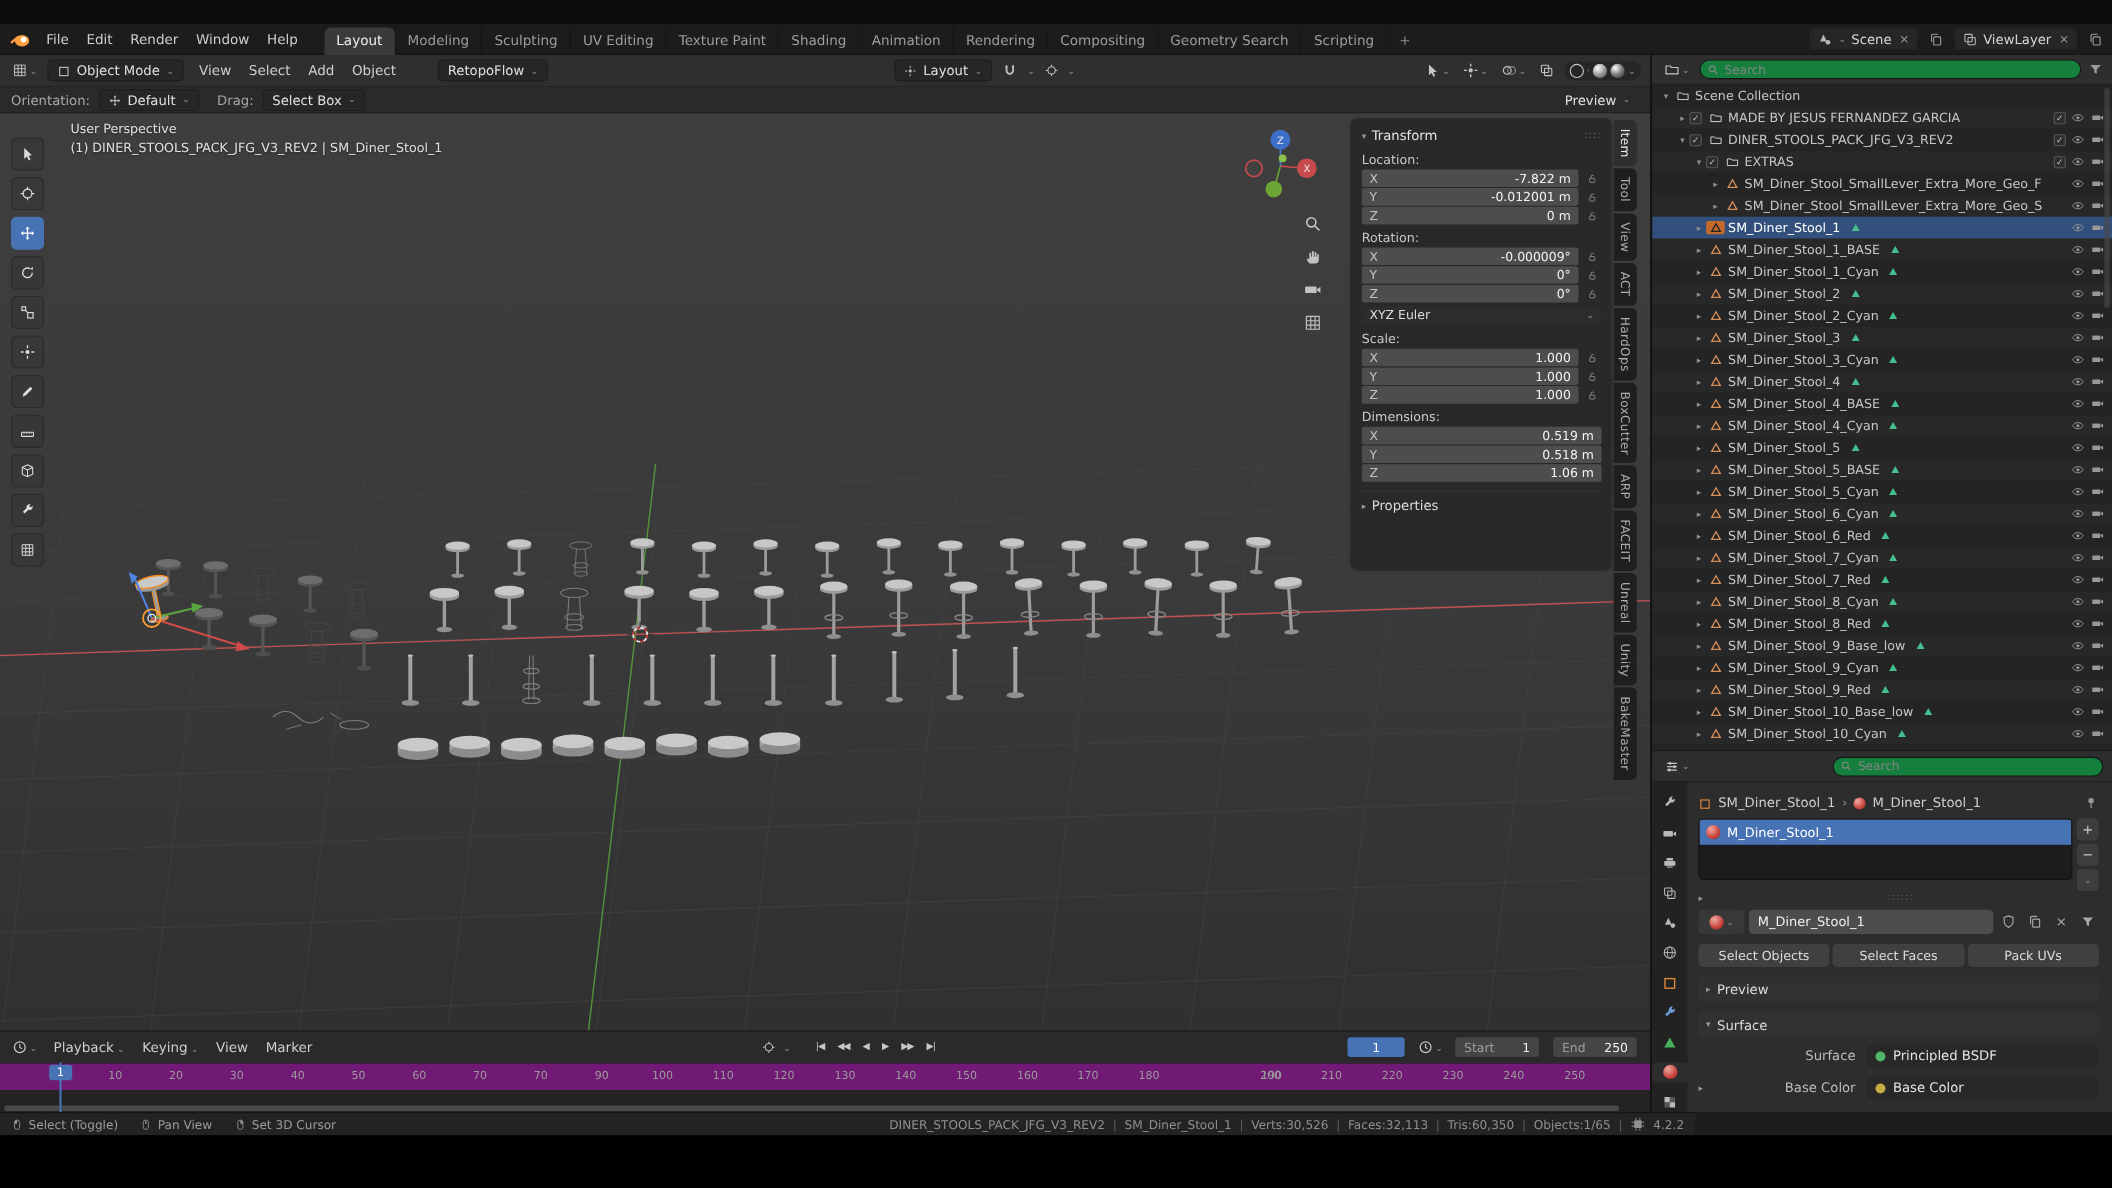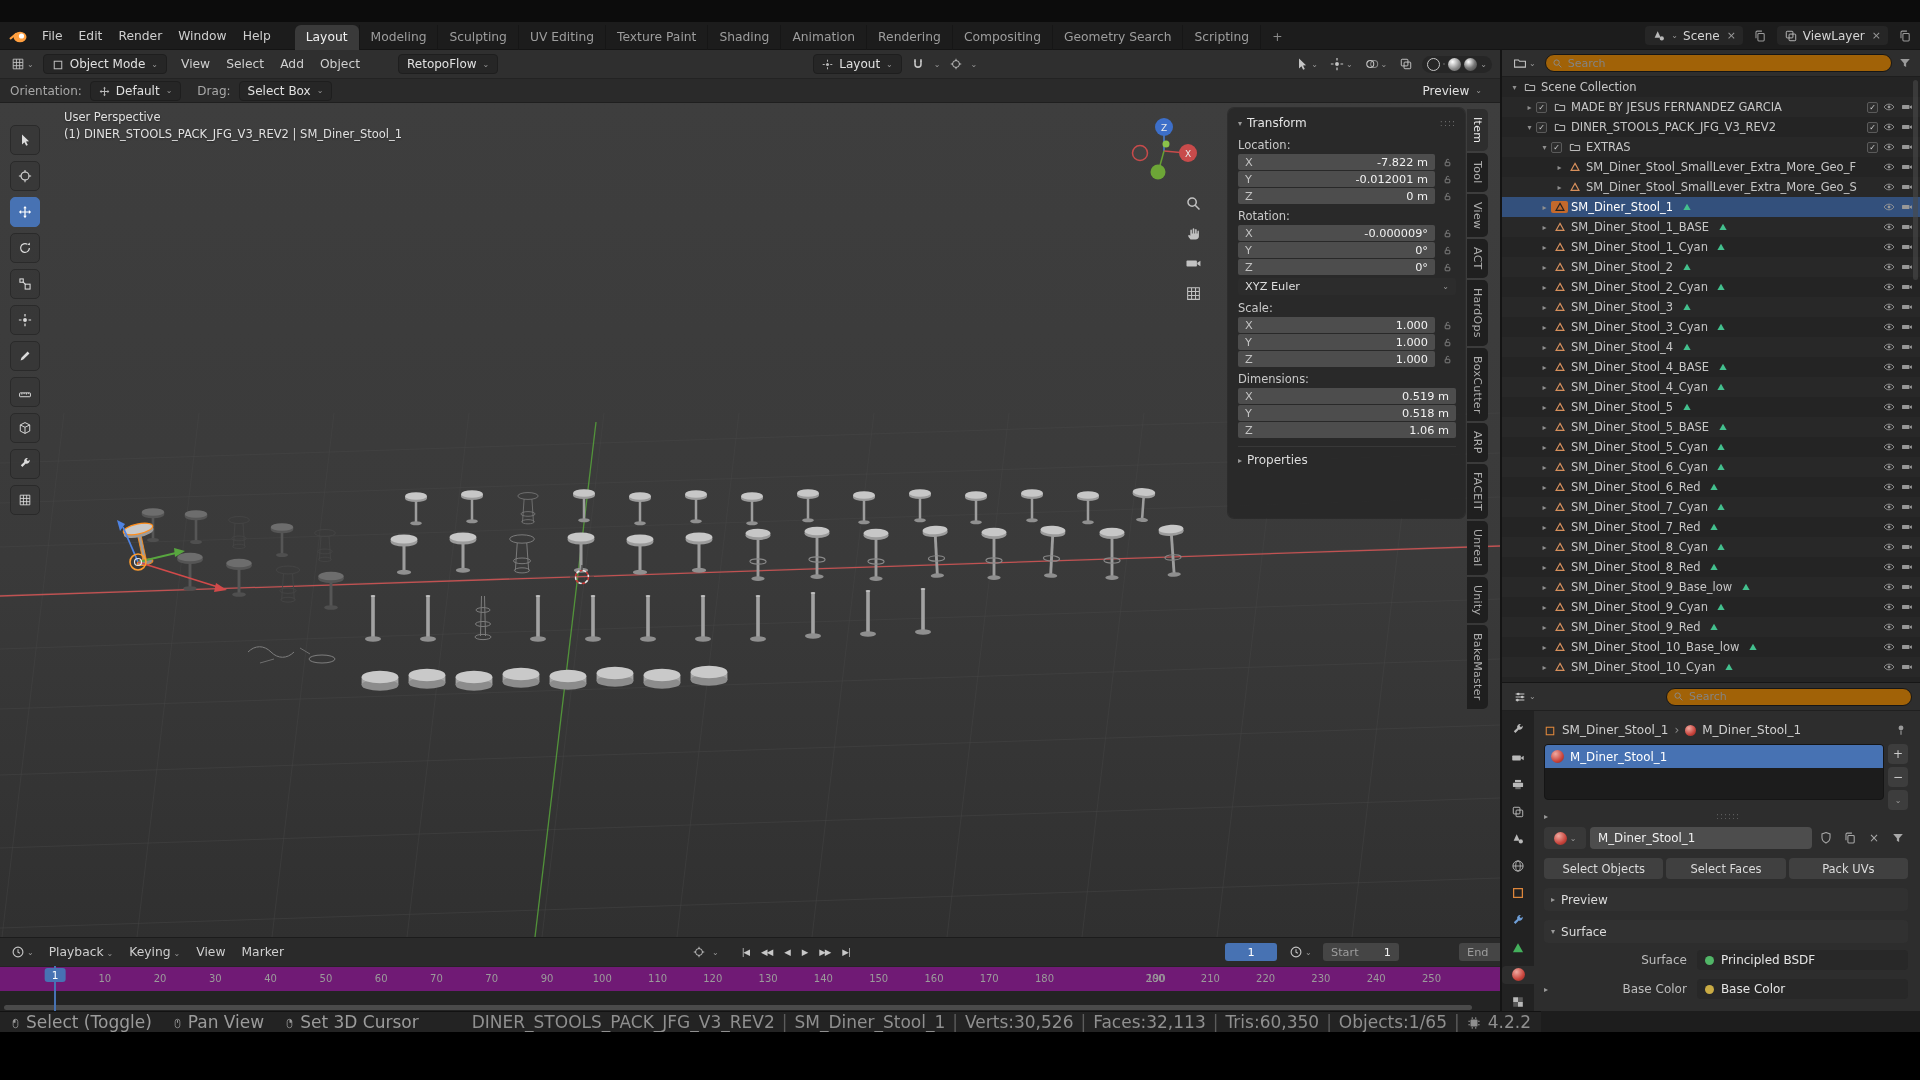--- a/index.html
+++ b/index.html
@@ -69,21 +69,21 @@
 .framefield{position:absolute;left:1225px;top:5px;width:52px;height:18px;background:#4772b3;border-radius:3px;color:#fff;display:flex;align-items:center;justify-content:center;font-size:11.3px}
 .ruler{position:absolute;left:0;top:28px;width:1500px;height:25px;background:#701a75;border-top:1px solid #242424}
 .tick{position:absolute;top:6px;transform:translateX(-50%);font-size:10px;color:#9b9b9b}
 .tracks{position:absolute;left:0;top:53px;width:1500px;height:21px;background:#232323}
 .hscroll{position:absolute;left:4px;bottom:2px;width:1468px;height:5px;background:#4a4a4a;border-radius:3px}
 .playline{position:absolute;left:54px;top:28px;width:2px;height:46px;background:#4772b3}
 .playbadge{position:absolute;left:55px;top:30px;transform:translateX(-50%);background:#4772b3;color:#fff;font-size:10.5px;padding:1px 7px;border-radius:3px}
 
 .outliner{left:1500px;top:50px;width:420px;height:632px;background:#242424;border-left:2px solid #141414}
 .ol-hdr{height:27px;background:#2e2e2e;border-bottom:1px solid #1e1e1e;display:flex;align-items:center;padding:0 8px;gap:6px}
-.searchbox{position:relative;height:18px;background:#a16207;border:1px solid #161616;border-radius:9px;flex:1;display:flex;align-items:center}
+.searchbox{position:relative;height:18px;background:#15803d;border:1px solid #161616;border-radius:9px;flex:1;display:flex;align-items:center}
 .searchbox .ic{position:absolute;left:6px;width:11px;height:11px;color:#8a8a8a}
 .searchbox input{background:transparent;border:none;outline:none;color:#ddd;font-size:11px;padding-left:22px;width:100%;font-family:inherit}
 .searchbox input::placeholder{color:#848484}
 .ol-rows{height:605px;overflow:hidden}
 .olrow{height:20px;display:flex;align-items:center;font-size:11.5px;color:#c6c6c6;padding-right:4px;white-space:nowrap}
 .olrow:nth-child(even){background:#282828}
 .olrow.sel{background:#33507c;color:#fff}
 .olcaret{width:13px;color:#8f8f8f;font-size:8px;text-align:center;flex:none}
 .olicon{width:17px;display:flex;justify-content:center;flex:none}
 .olicon .ic{width:12px;height:12px}
@@ -126,21 +126,21 @@
 .phdr{height:23px;background:#313131;border-radius:4px;display:flex;align-items:center;gap:6px;padding:0 7px;color:#dcdcdc;margin-top:9px}
 .prow{height:24px;display:flex;align-items:center;margin-top:5px}
 .prow .lbl{width:42%;text-align:right;padding-right:10px;color:#bdbdbd}
 .prow .lblwrap{width:42%;display:flex;align-items:center}
 .prow .lblwrap .lbl2{flex:1;text-align:right;padding-right:10px;color:#bdbdbd}
 .node-btn{flex:1;height:20px;background:#282828;border-radius:4px;display:flex;align-items:center;gap:7px;padding:0 8px;color:#e5e5e5}
 .dot{width:9px;height:9px;border-radius:50%}
 .dot.green{background:#51b567}
 .dot.yellow{background:#c9ab44}
 
-.statusbar{left:0;top:1011px;width:1541px;height:21px;background:#232323;border-top:1px solid #121212;display:flex;align-items:center;padding:0 10px;font-size:17px;color:#9b9b9b}
+.statusbar{left:0;top:1011px;width:1541px;height:21px;background:#232323;border-top:1px solid #121212;display:flex;align-items:center;padding:0 10px;font-size:11px;color:#9b9b9b}
 .hint{display:flex;align-items:center;gap:5px;margin-right:20px;white-space:nowrap}
 .sb-stats{margin-left:auto;display:flex;align-items:center;gap:7px;white-space:nowrap;color:#8f8f8f}
 .sb-stats .sep{color:#5c5c5c}
 .chip{color:#8f8f8f}
 svg text{font-family:"DejaVu Sans","Liberation Sans",sans-serif}
 use.dk{filter:brightness(.55)}
 </style>
 </head>
 <body>
 
@@ -892,21 +892,21 @@
       <span class="iconbtn" style="position:absolute;left:1286px">
           <svg class="ic">
             <use href="#i-clock"></use>
           </svg>
           <span class="rcaret">⌄</span>
         </span>
       <div class="tl-field" style="position:absolute;left:1323px;top:5px">
         <span>Start</span>
         <span class="v">1</span>
       </div>
-      <div class="tl-field" style="position:absolute;left:1459px;top:5px">
+      <div class="tl-field" style="position:absolute;left:1412px;top:5px">
         <span>End</span>
         <span class="v">250</span>
       </div>
     </div>
     <div id="ruler-ticks" class="ruler">
         <span class="tick" style="left:104.8px">10</span>
         <span class="tick" style="left:160.0px">20</span>
         <span class="tick" style="left:215.3px">30</span>
         <span class="tick" style="left:270.6px">40</span>
         <span class="tick" style="left:325.9px">50</span>

